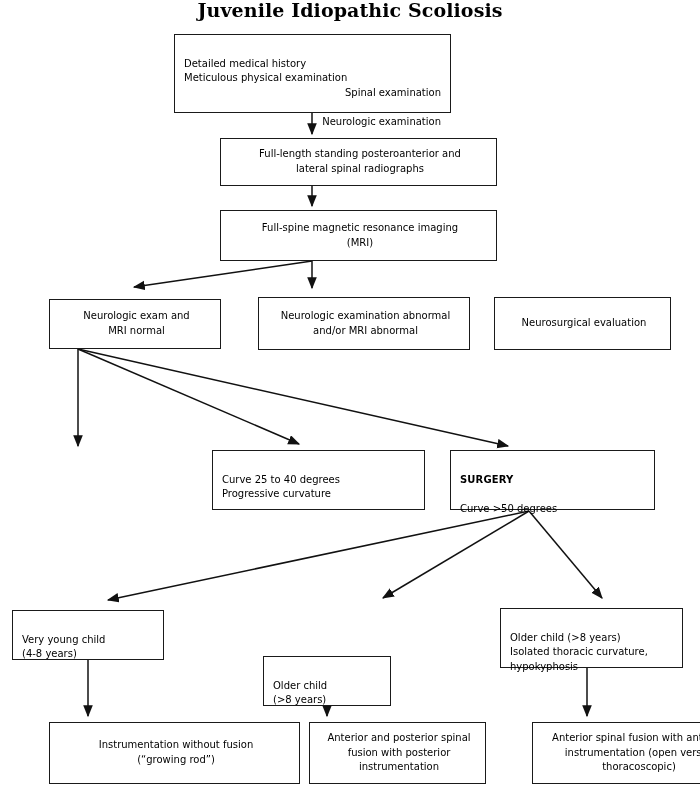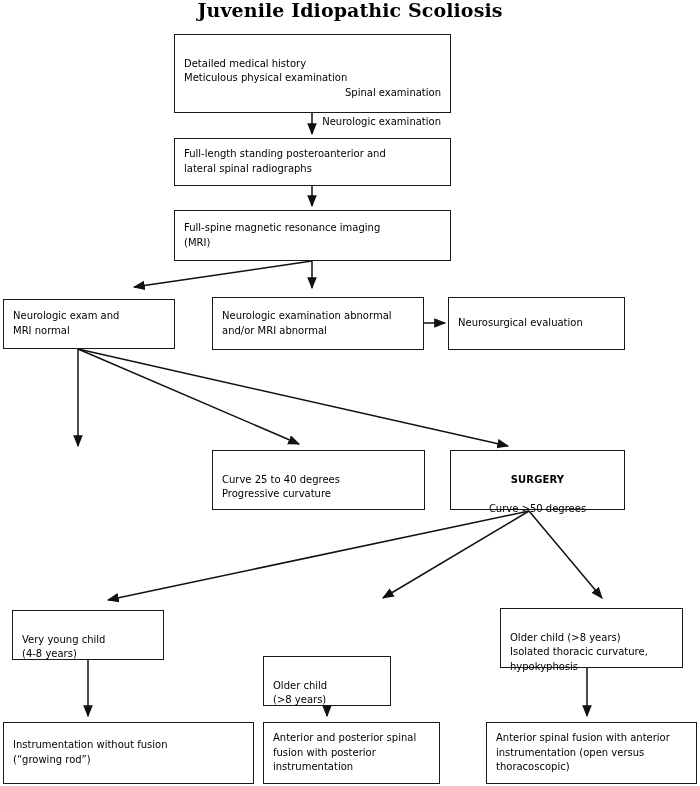--- a/index.html
+++ b/index.html
@@ -44,22 +44,23 @@
     position: absolute;
     box-sizing: border-box;
     border: 1.4px solid #1a1a1a;
     background: #ffffff;
     font-size: 10px;
     line-height: 14.6px;
     padding: 7px 9px 5px 9px;
     white-space: pre-line;
   }
   .node.center {
-    text-align: left;
+    text-align: center;
     padding-right: 6px;
+    margin-left: 46px;
   }
   .node.left {
     text-align: left;
   }
   .node .hdr {
     font-weight: bold;
     display: block;
     letter-spacing: 0.15px;
   }
   .node .sub {
@@ -145,21 +146,21 @@
   <div class="node center vcenter" style="left:448px; top:297px; width:177px; height:53px;">
     <span>Neurosurgical evaluation</span>
   </div>
 
 
   <div class="node left" style="left:212px; top:450px; width:213px; height:60px;">
     <span class="sub">Curve 25 to 40 degrees
 Progressive curvature</span>
   </div>
 
-  <div class="node left" style="left:450px; top:450px; width:175px; height:60px;text-align:center;">
+  <div class="node left" style="left:450px; top:450px; width:205px; height:60px;">
     <span class="hdr">SURGERY</span>
     <span class="sub">Curve &gt;50 degrees</span>
   </div>
 
   <div class="node left" style="left:12px; top:610px; width:152px; height:50px;">
     <span>Very young child
 (4-8 years)</span>
   </div>
 
   <div class="node left" style="left:263px; top:610px; width:128px; height:50px;margin-top:46px;">

